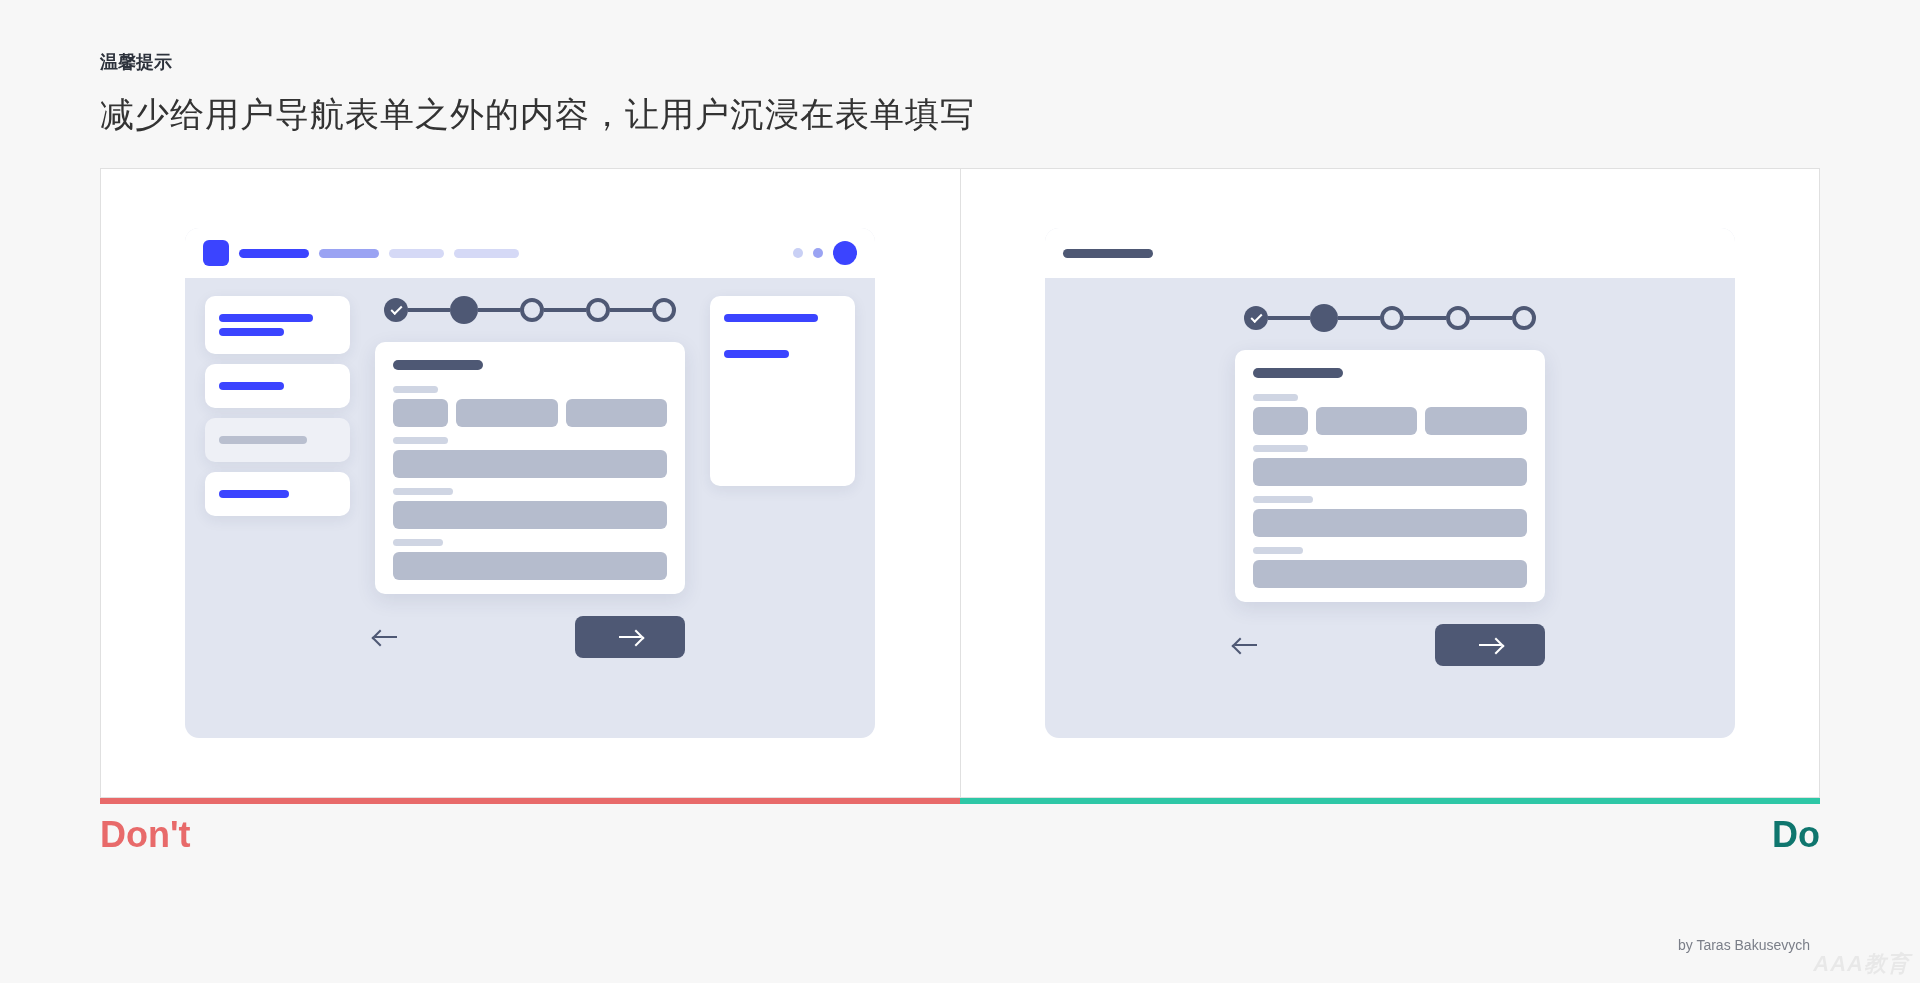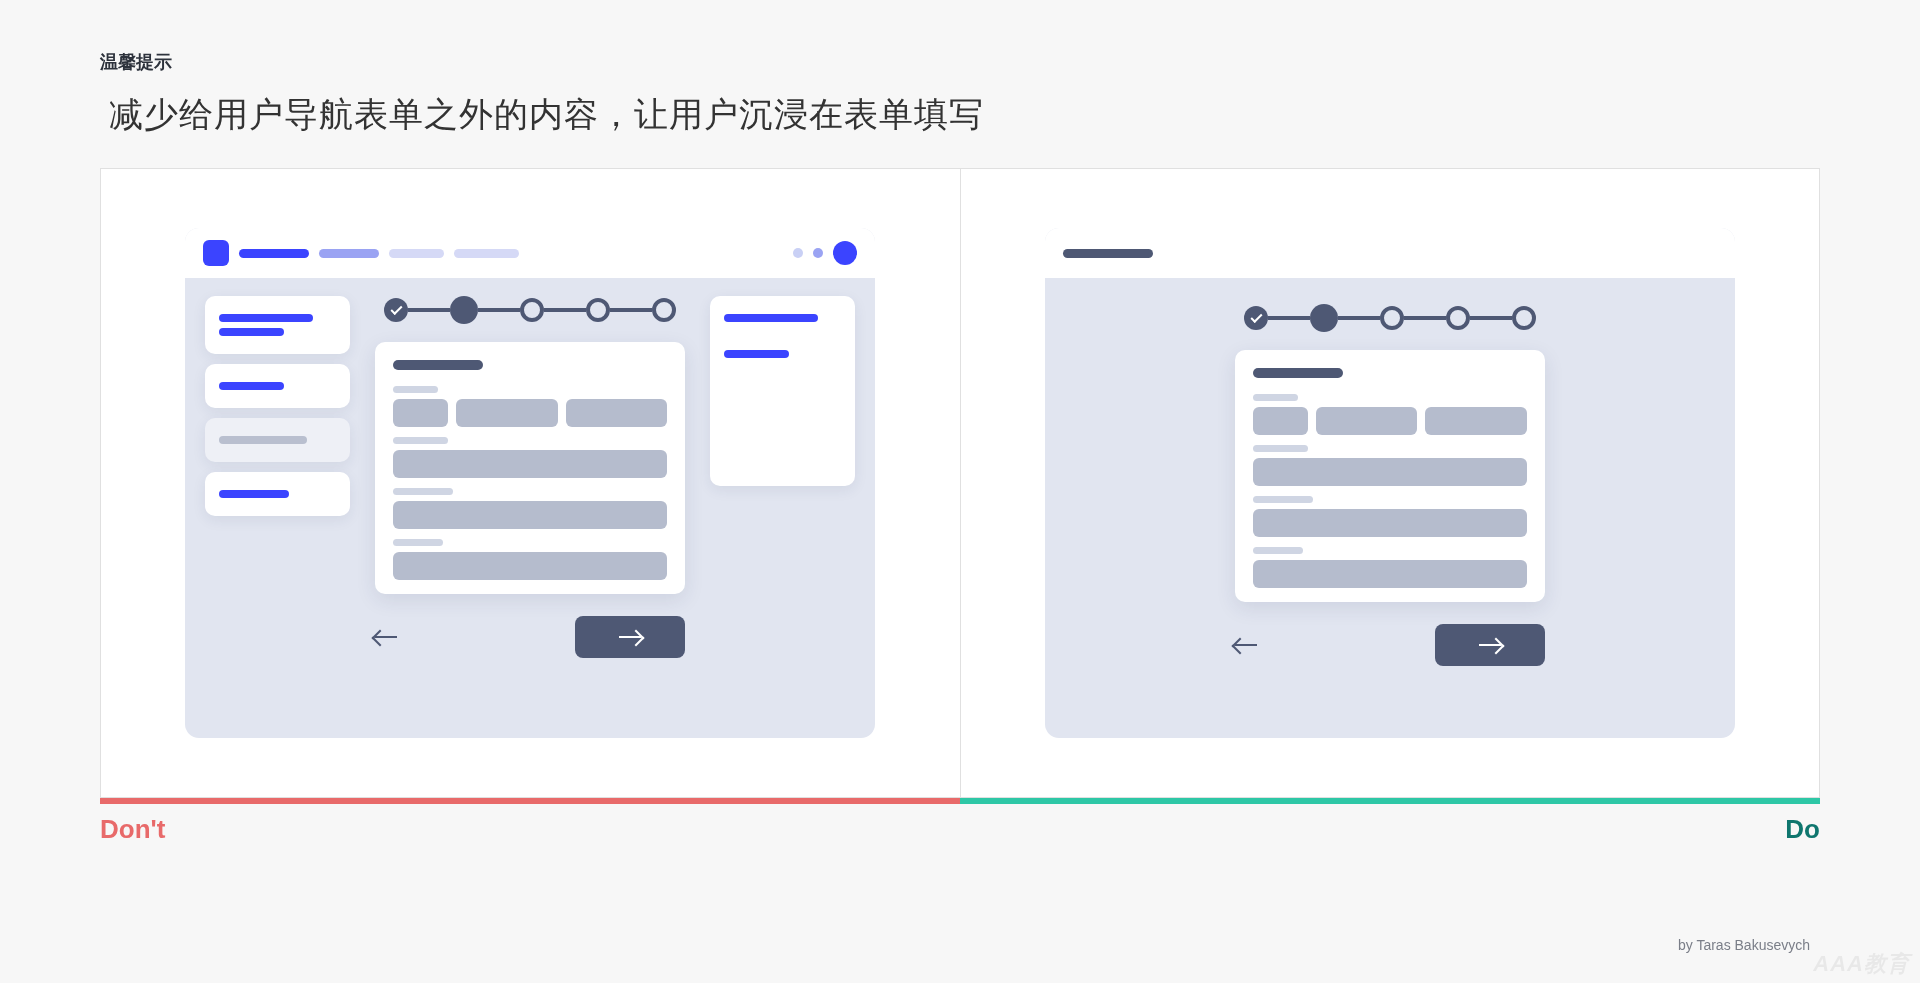--- a/index.html
+++ b/index.html
@@ -7,21 +7,21 @@
     font-family: -apple-system, "PingFang SC", "Helvetica Neue", Arial, sans-serif;
     background: #f7f7f7;
     color: #2d323c;
     width: 1920px;
     height: 983px;
     position: relative;
     overflow: hidden;
     padding: 50px 100px 0 100px;
   }
   .eyebrow { font-size: 18px; font-weight: 700; margin-bottom: 18px; }
-  .headline { font-size: 34px; font-weight: 400; color: #333; margin-bottom: 30px; letter-spacing: 1px; margin-left: 9px; }
+  .headline { font-size: 34px; font-weight: 400; color: #333; margin-bottom: 30px; letter-spacing: 1px; }
 
   .panels { display: flex; border: 1px solid #e0e0e0; background: #fff; height: 630px; }
   .panel { flex: 1; position: relative; display: flex; align-items: center; justify-content: center; }
   .panel + .panel { border-left: 1px solid #e0e0e0; }
 
   
   .wf-window {
     width: 690px;
     height: 510px;
     background: #e1e5f0;
@@ -84,21 +84,21 @@
   
   .wf-header.simple { justify-content: flex-start; }
   .wf-header.simple .bar { width: 90px; height: 9px; background:#4e5874; border-radius:5px; }
   .wf-body.centered { justify-content:center; padding-top: 26px; }
 
   
   .bars { display:flex; margin-top:0; }
   .bar-half { flex:1; height:6px; }
   .bar-dont { background:#e86a6a; }
   .bar-do { background:#2ec7a6; }
-  .labels { display:flex; justify-content:space-between; margin-top:10px; font-weight:800; font-size:26px; }
+  .labels { display:flex; justify-content:space-between; margin-top:10px; font-weight:800; font-size:36px; }
   .lbl-dont { color:#e86a6a; }
   .lbl-do   { color:#0f766e; }
   .byline { position:absolute; right: 110px; bottom: 30px; font-size: 14px; color:#7a7e88; }
   .watermark { position:absolute; right:10px; bottom:4px; font-size:22px; font-weight:800; color:rgba(0,0,0,0.06); letter-spacing:1px; font-style:italic;}
 </style>
 </head>
 <body>
 
 <div class="eyebrow">温馨提示</div>
 <div class="headline">减少给用户导航表单之外的内容，让用户沉浸在表单填写</div>

